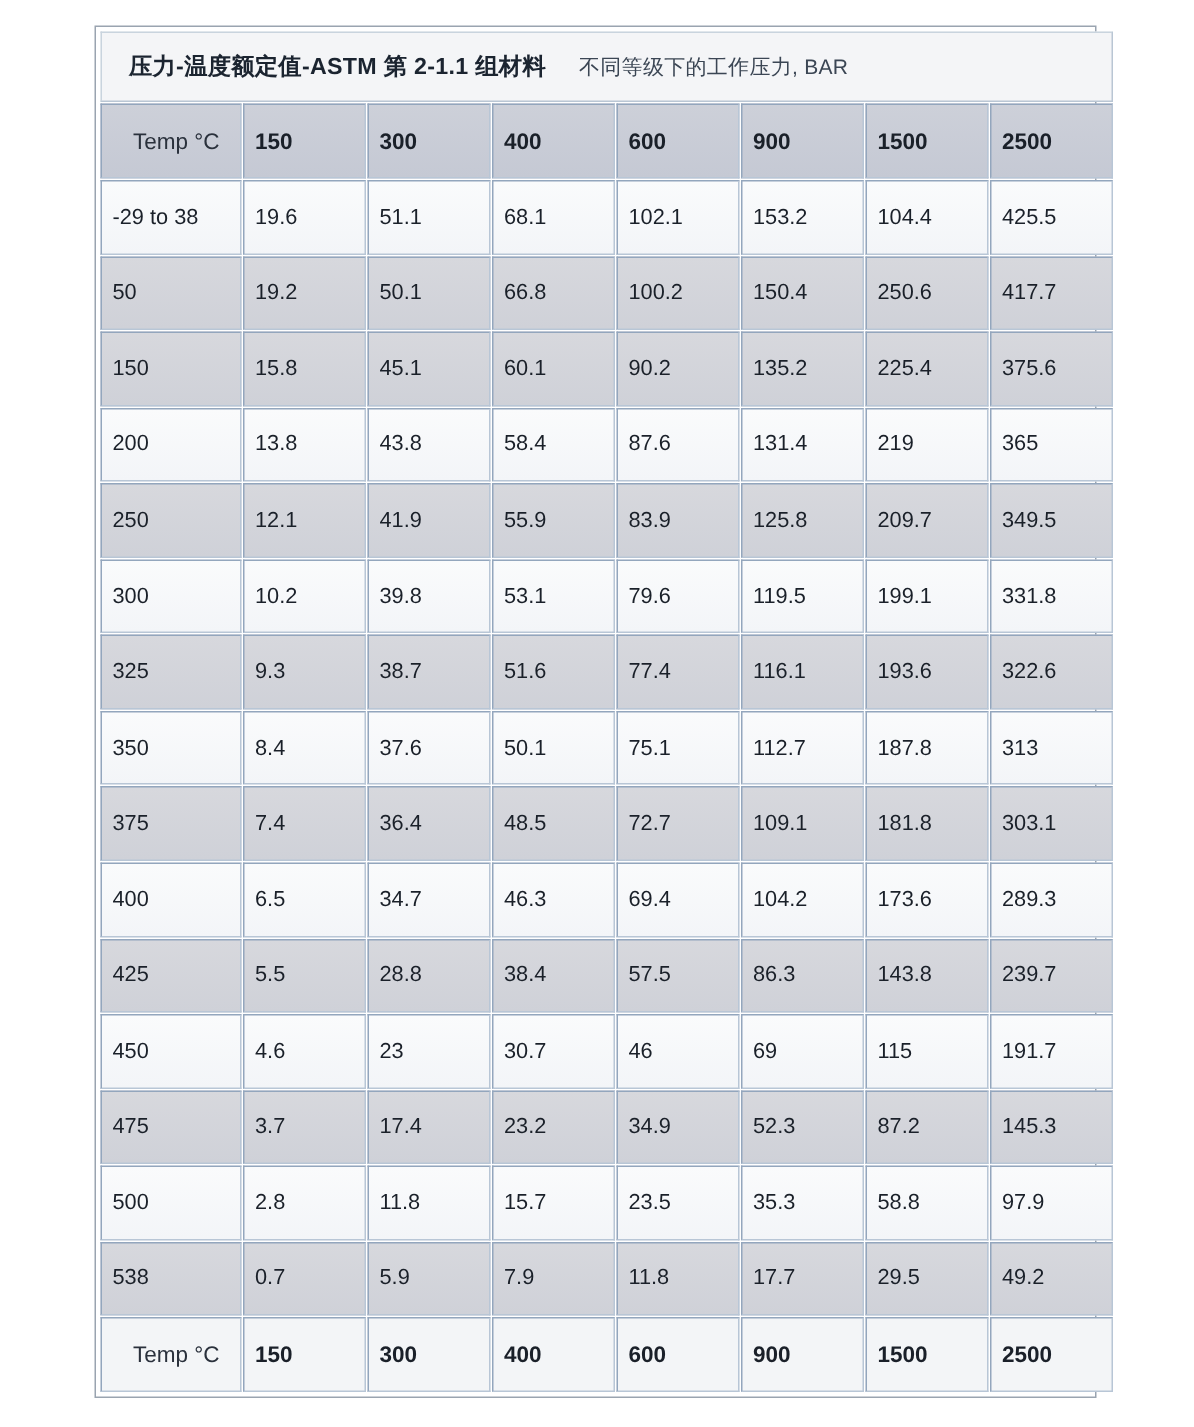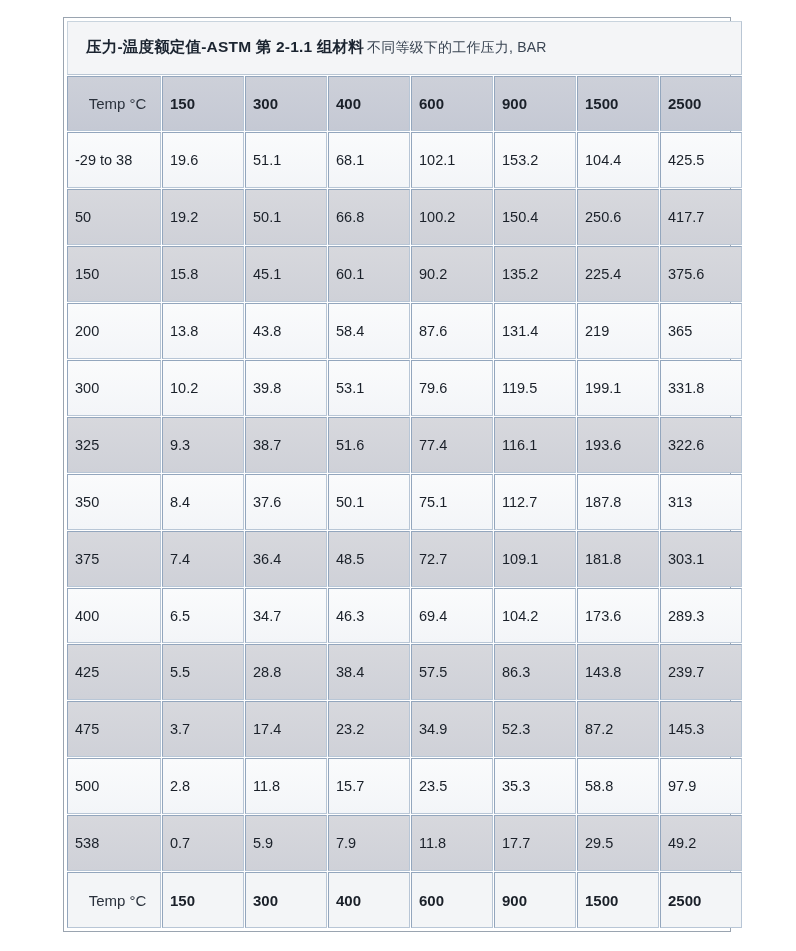--- a/index.html
+++ b/index.html
@@ -60,21 +60,21 @@
     font-size: 15.5px;
     font-weight: bold;
     color: #1b2430;
     letter-spacing: 0.2px;
     margin-left: 11px;
   }
   .title-sub {
     font-size: 14px;
     font-weight: normal;
     color: #3b4654;
-    margin-left: 3px;
+    margin-left: 22px;
     letter-spacing: 0.2px;
   }
 
   
   td.cell {
     border: 1px solid #93a6bd;
     border-right-color: #b8c6d6;
     border-bottom-color: #b8c6d6;
     padding: 0 0 0 7px;
     vertical-align: middle;
@@ -183,20 +183,30 @@
           <tr class="row-light">
             <td class="cell">200</td>
             <td class="cell">13.8</td>
             <td class="cell">43.8</td>
             <td class="cell">58.4</td>
             <td class="cell">87.6</td>
             <td class="cell">131.4</td>
             <td class="cell">219</td>
             <td class="cell">365</td>
           </tr>
+          <tr class="row-dark">
+            <td class="cell">250</td>
+            <td class="cell">12.1</td>
+            <td class="cell">41.9</td>
+            <td class="cell">55.9</td>
+            <td class="cell">83.9</td>
+            <td class="cell">125.8</td>
+            <td class="cell">209.7</td>
+            <td class="cell">349.5</td>
+          </tr>
           <tr class="row-light">
             <td class="cell">300</td>
             <td class="cell">10.2</td>
             <td class="cell">39.8</td>
             <td class="cell">53.1</td>
             <td class="cell">79.6</td>
             <td class="cell">119.5</td>
             <td class="cell">199.1</td>
             <td class="cell">331.8</td>
           </tr>
@@ -242,20 +252,30 @@
           </tr>
           <tr class="row-dark">
             <td class="cell">425</td>
             <td class="cell">5.5</td>
             <td class="cell">28.8</td>
             <td class="cell">38.4</td>
             <td class="cell">57.5</td>
             <td class="cell">86.3</td>
             <td class="cell">143.8</td>
             <td class="cell">239.7</td>
+          </tr>
+          <tr class="row-light">
+            <td class="cell">450</td>
+            <td class="cell">4.6</td>
+            <td class="cell">23</td>
+            <td class="cell">30.7</td>
+            <td class="cell">46</td>
+            <td class="cell">69</td>
+            <td class="cell">115</td>
+            <td class="cell">191.7</td>
           </tr>
           <tr class="row-dark">
             <td class="cell">475</td>
             <td class="cell">3.7</td>
             <td class="cell">17.4</td>
             <td class="cell">23.2</td>
             <td class="cell">34.9</td>
             <td class="cell">52.3</td>
             <td class="cell">87.2</td>
             <td class="cell">145.3</td>

